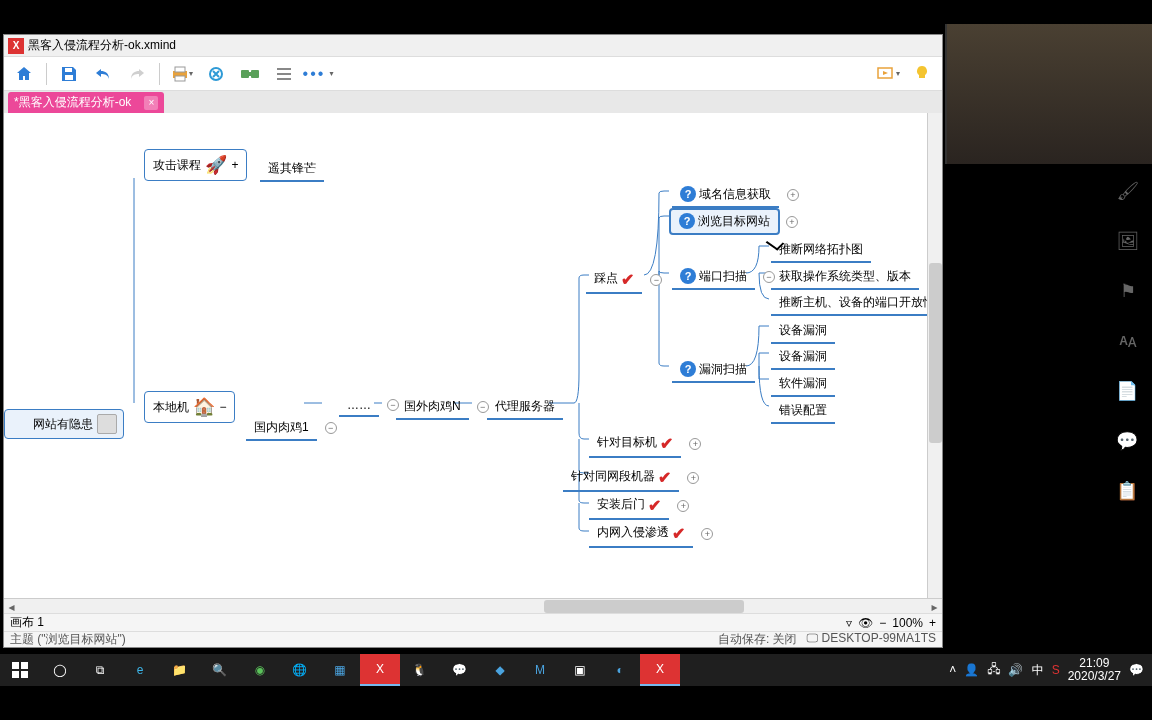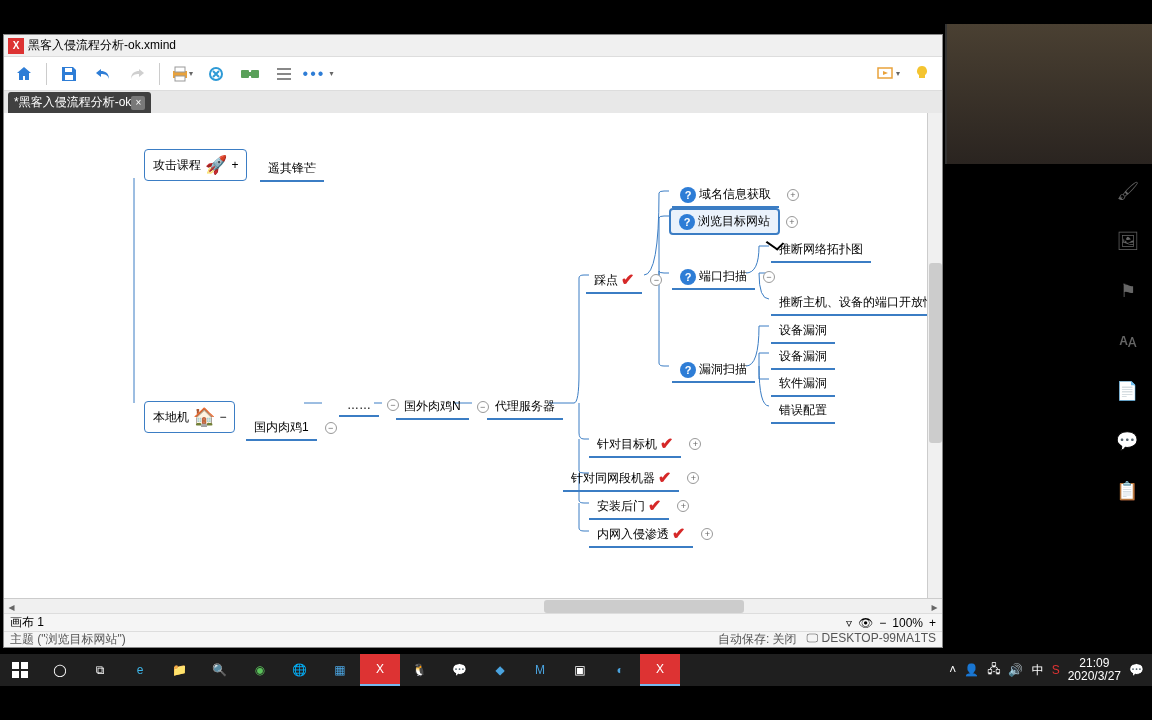--- a/index.html
+++ b/index.html
@@ -12,27 +12,27 @@
 
 .menubar { height: 20px; display: flex; align-items: center; padding: 0 4px; gap: 2px; }
 .menu-item { padding: 2px 6px; cursor: pointer; }
 
 .toolbar { height: 34px; display: flex; align-items: center; padding: 0 6px; gap: 6px; border-bottom: 1px solid #ddd; }
 .tool-btn { width: 28px; height: 28px; display: flex; align-items: center; justify-content: center; cursor: pointer; border-radius: 3px; }
 .tool-sep { width: 1px; height: 22px; background: #ccc; margin: 0 2px; }
 .tool-spacer { flex: 1; }
 
 .tabbar { height: 22px; background: #e8e8e8; display: flex; align-items: flex-end; padding: 0 4px; }
-.tab { background: #404040; color: #fff; padding: 2px 6px; border-radius: 3px 3px 0 0; display: flex; align-items: center; gap: 0; font-size: 11px; }
+.tab { background: #ec4899; color: #fff; padding: 2px 6px; border-radius: 3px 3px 0 0; display: flex; align-items: center; gap: 13px; font-size: 11px; }
 .tab-close { background: rgba(255,255,255,0.3); width: 14px; height: 14px; border-radius: 2px; display: flex; align-items: center; justify-content: center; cursor: pointer; font-size: 10px; }
 
 .canvas-wrap { flex: 1; position: relative; overflow: hidden; background: #fff; }
 .canvas { position: absolute; inset: 0; }
 
-.node { position: absolute; padding: 3px 8px; border-bottom: 2px solid #3b7dc4; font-size: 13px; white-space: nowrap; display: flex; align-items: flex-end; gap: 3px; }
+.node { position: absolute; padding: 3px 8px; border-bottom: 2px solid #3b7dc4; font-size: 13px; white-space: nowrap; display: flex; align-items: flex-start; gap: 3px; }
 .node.selected { border: 2px solid #3b7dc4; border-radius: 4px; background: #eaf2fb; }
 .node .q { width: 16px; height: 16px; border-radius: 50%; background: #2e7dd6; color: #fff; display: inline-flex; align-items: center; justify-content: center; font-size: 11px; font-weight: bold; }
 .node .check { color: #d62828; font-size: 16px; font-weight: bold; }
 .node .plus { position: absolute; right: -20px; top: 50%; transform: translateY(-50%); width: 12px; height: 12px; border: 1px solid #999; border-radius: 50%; display: flex; align-items: center; justify-content: center; font-size: 9px; color: #666; background: #fff; cursor: pointer; }
 
 .root-branch { position: absolute; border: 1px solid #3b7dc4; border-radius: 4px; padding: 4px 8px; display: flex; align-items: center; gap: 4px; background: #fff; }
 .root-branch .icon-rocket { font-size: 18px; }
 .root-branch .icon-home { font-size: 18px; }
 
 .left-cut { position: absolute; left: 0; top: 296px; width: 120px; height: 30px; border: 1px solid #3b7dc4; border-radius: 4px; background: #eaf2fb; display: flex; align-items: center; justify-content: flex-end; padding-right: 6px; gap: 4px; }
@@ -179,31 +179,35 @@
         <path d="M655 162 L655 250 Q655 253 660 253 L665 253"></path>
         <path d="M742 160 Q755 160 755 133 L765 133"></path>
         <path d="M755 160 L765 160"></path>
         <path d="M755 160 Q755 186 765 186"></path>
         <path d="M742 253 Q755 253 755 213 L765 213"></path>
         <path d="M755 253 L755 240 L765 240"></path>
         <path d="M755 253 L755 266 L765 266"></path>
         <path d="M755 253 Q755 293 765 293"></path>
       </svg>
 
+      <div class="left-cut">
+        <span>网站有隐患</span>
+        <span class="chip"></span>
+      </div>
 
       <div class="root-branch" style="left:140px;top:36px;">
         <span>攻击课程</span>
         <span class="icon-rocket">🚀</span>
         <span class="plus">+</span>
       </div>
       <div class="node" style="left:256px;top:44px;">
         <span>遥其锋芒</span>
       </div>
 
-      <div class="root-branch" style="left:140px;top:288px;">
+      <div class="root-branch" style="left:140px;top:278px;">
         <span>本地机</span>
         <span class="icon-home">🏠</span>
         <span class="plus">−</span>
       </div>
       <div class="node" style="left:242px;top:271px;margin-top:32px;">
           <span>国内肉鸡1</span>
           <span class="plus">−</span>
         </div>
       <div class="node" style="left:335px;top:282px;">
           <span>……</span>
@@ -238,20 +242,23 @@
           <span>端口扫描</span>
           <span class="plus">−</span>
         </div>
       <div class="node" style="left:668px;top:245px;">
           <span class="q">?</span>
           <span>漏洞扫描</span>
         </div>
 
       <div class="node" style="left:767px;top:125px;">
           <span>推断网络拓扑图</span>
+        </div>
+      <div class="node" style="left:767px;top:152px;">
+          <span>获取操作系统类型、版本</span>
         </div>
       <div class="node" style="left:767px;top:178px;">
           <span>推断主机、设备的端口开放情况</span>
         </div>
 
       <div class="node" style="left:767px;top:206px;">
           <span>设备漏洞</span>
         </div>
       <div class="node" style="left:767px;top:232px;">
           <span>设备漏洞</span>

